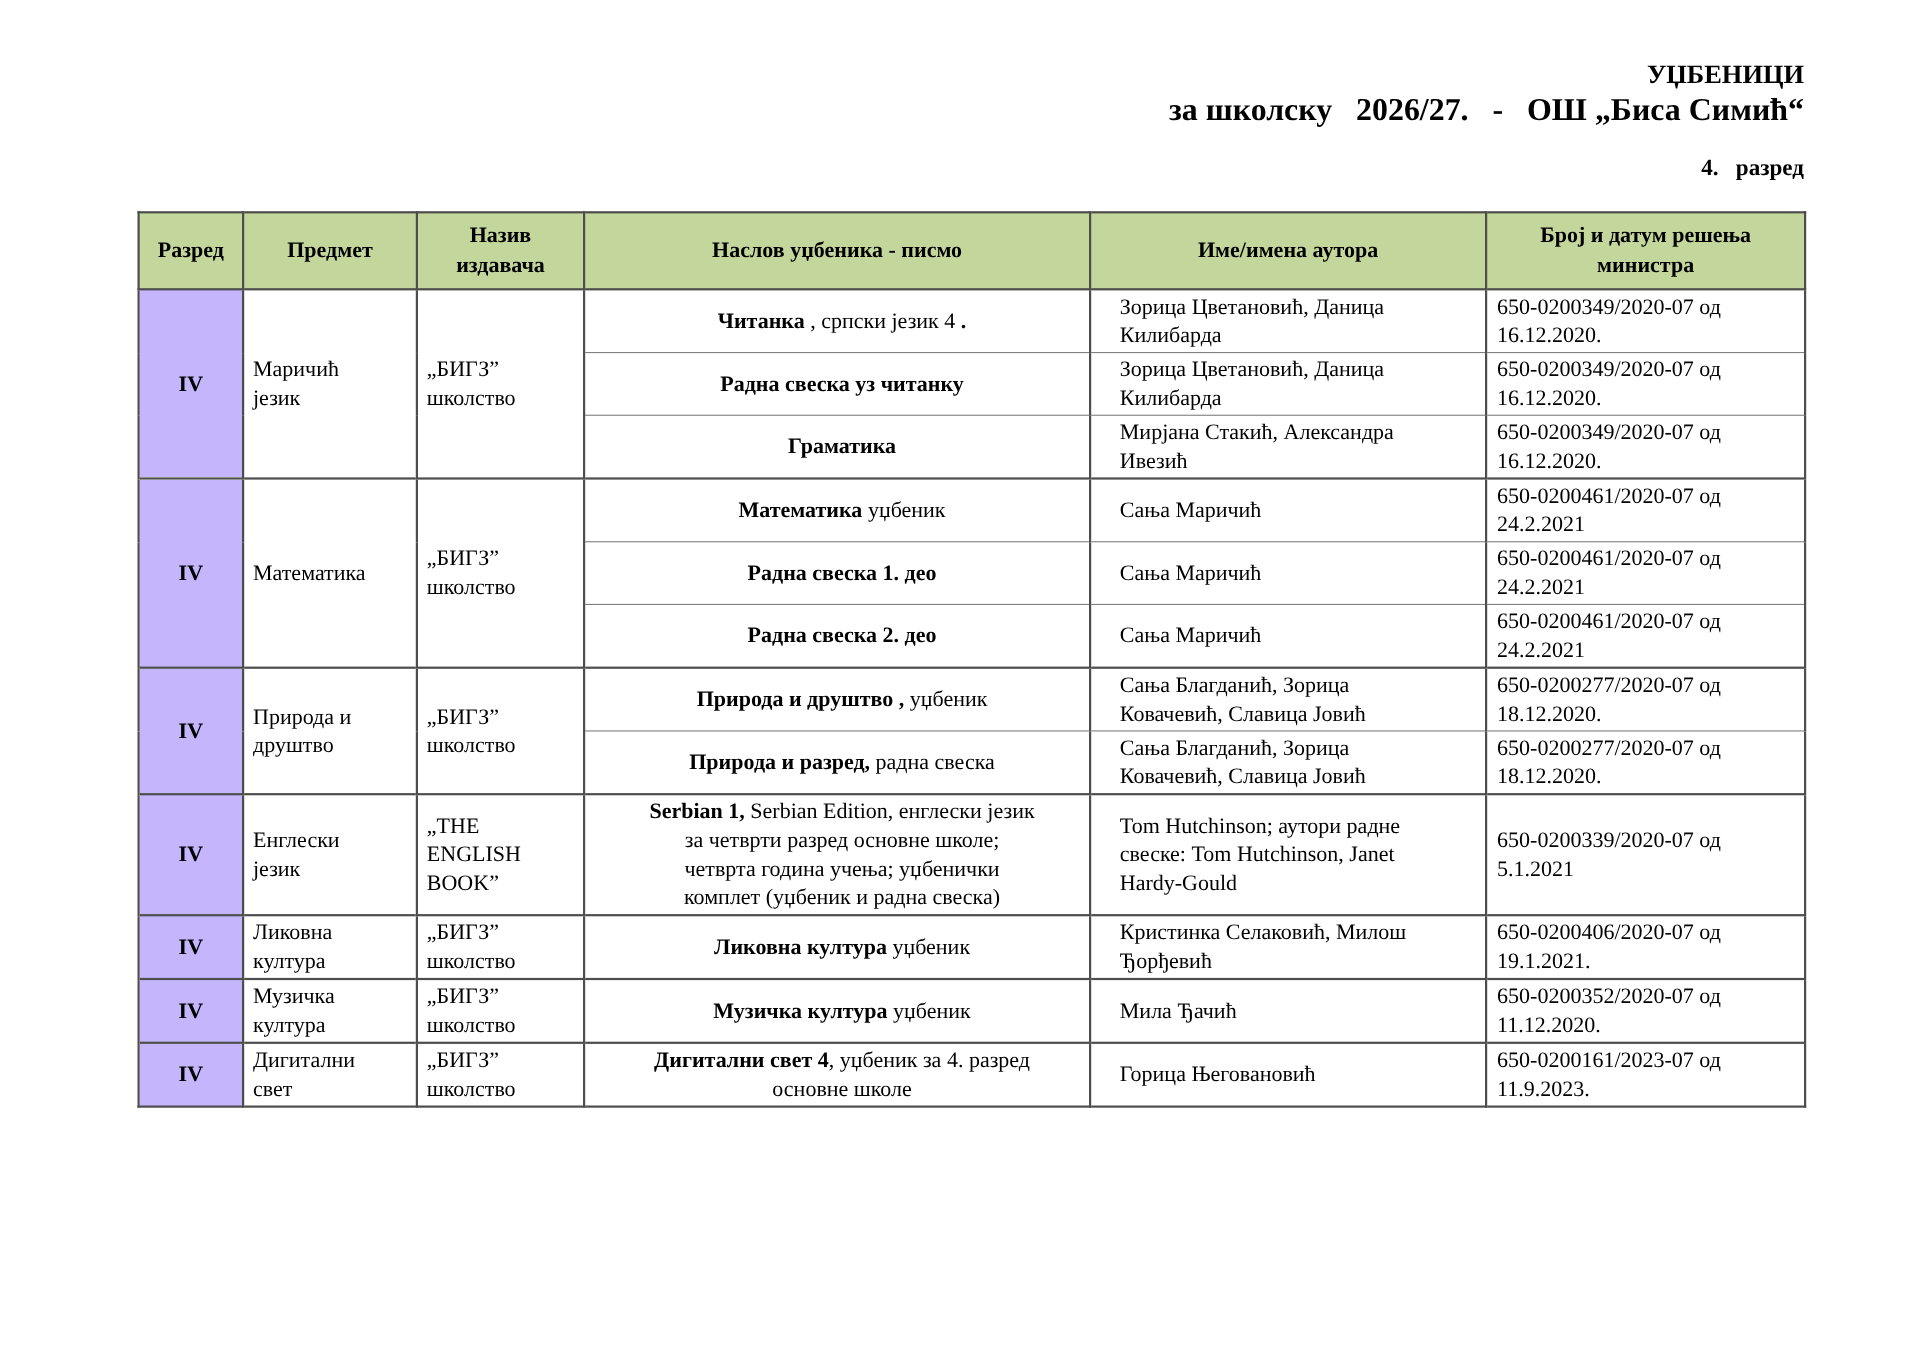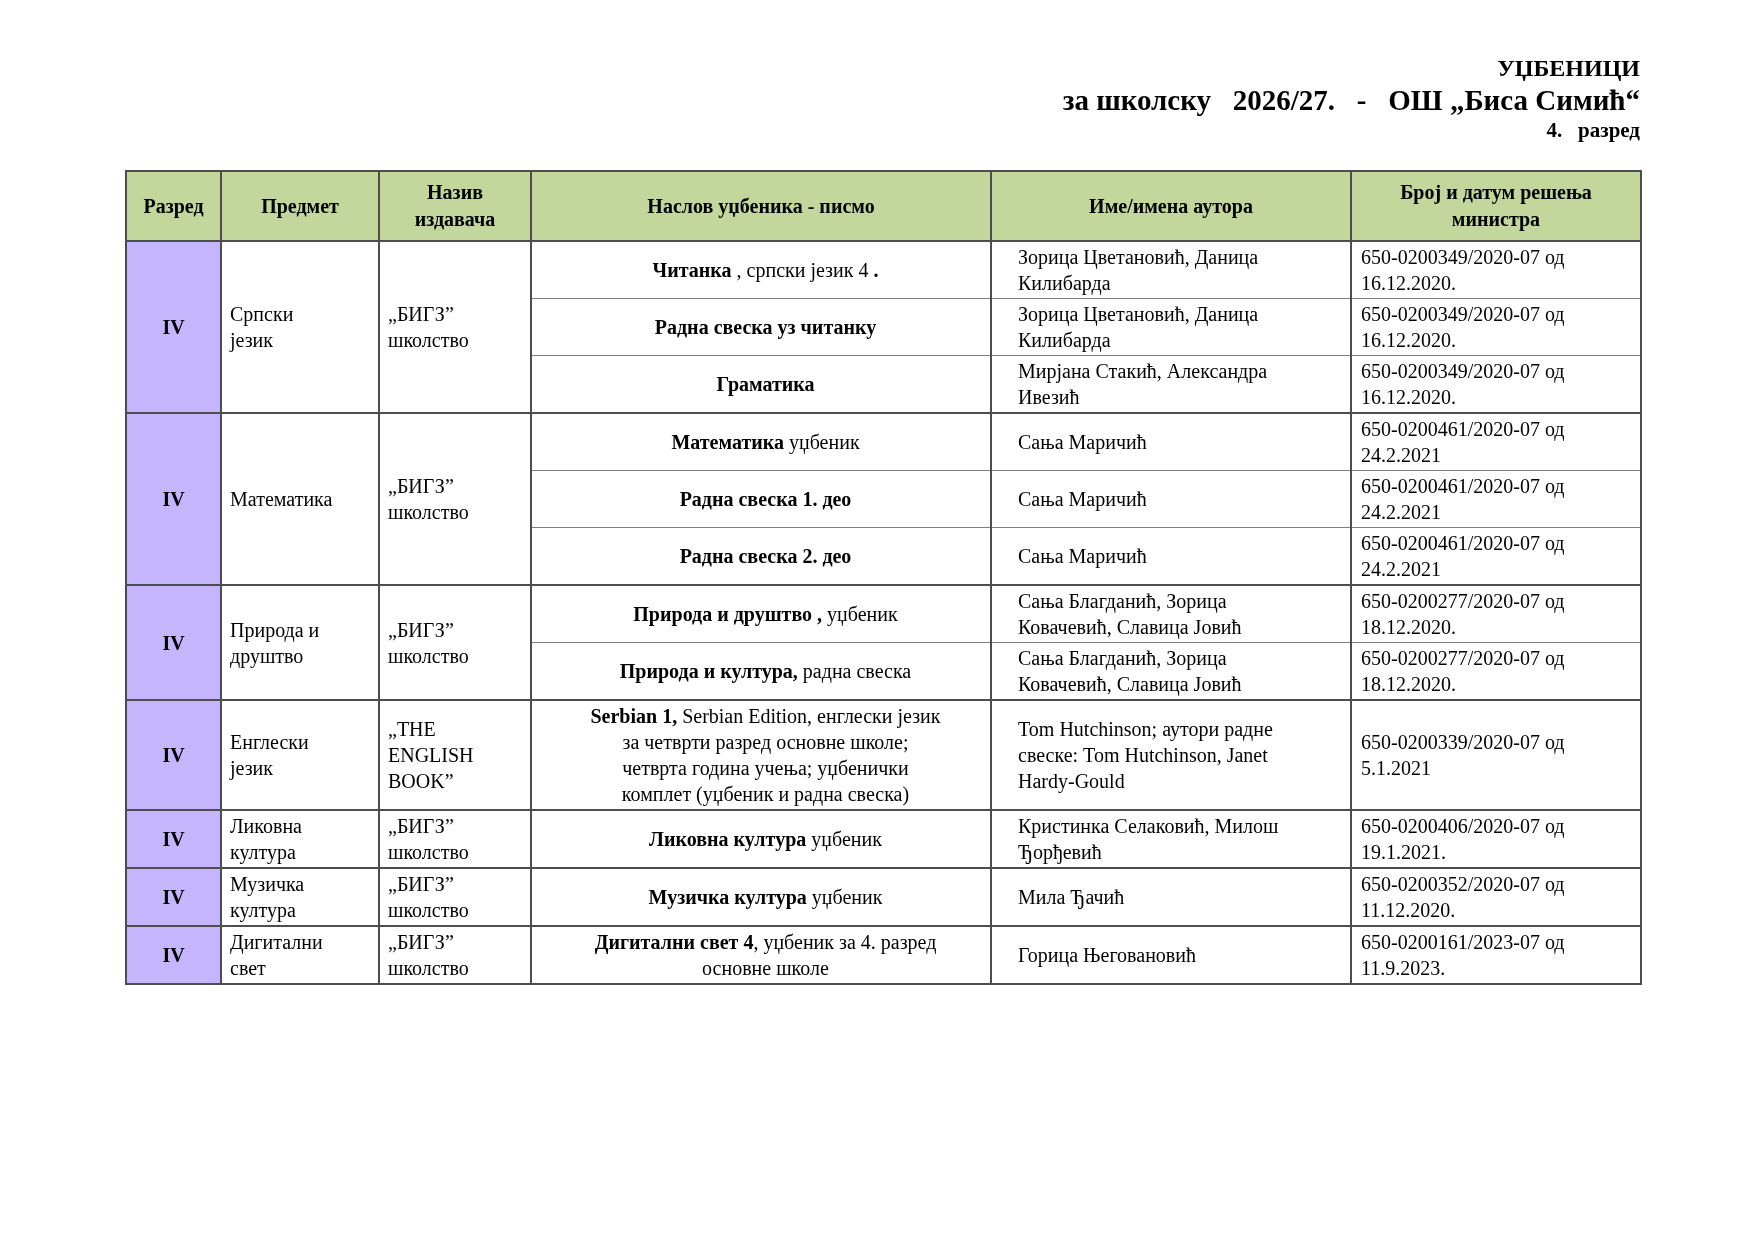--- a/index.html
+++ b/index.html
@@ -4,21 +4,21 @@
 <style>
   html,body{margin:0;padding:0;}
   body{
     width:1755px;height:1241px;background:#ffffff;color:#000;
     font-family:"Liberation Serif","DejaVu Serif",serif;
     overflow:hidden;
   }
   .heading{width:1640px;margin-top:52px;text-align:right;}
   .doc-title{font-size:24px;font-weight:bold;line-height:32px;white-space:pre-wrap;}
   .doc-subtitle{font-size:29px;font-weight:bold;line-height:32px;white-space:pre-wrap;}
-  .grade-heading{font-size:21px;font-weight:bold;line-height:28px;white-space:pre-wrap;}
+  .grade-heading{font-size:21px;font-weight:bold;line-height:28px;margin-top:22px;white-space:pre-wrap;}
 
   table.books{
     border-collapse:collapse;table-layout:fixed;
     width:1515px;margin:26px 0 12px 125px;
     font-size:20px;
   }
   col.c-grade{width:95px;}
   col.c-subject{width:158px;}
   col.c-publisher{width:152px;}
   col.c-title{width:460px;}
@@ -81,21 +81,21 @@
 издавача</th>
         <th>Наслов уџбеника - писмо</th>
         <th>Име/имена аутора</th>
         <th>Број и датум решења
 министра</th>
       </tr>
   </thead>
   <tbody id="table-body">
       <tr class="group-start">
         <td class="grade-cell" rowspan="3">IV</td>
-        <td class="subject-cell" rowspan="3">Српски
+        <td class="subject-cell" rowspan="3">Маричић
 језик</td>
         <td class="publisher-cell" rowspan="3">„БИГЗ”
 школство</td>
         <td class="title-cell"><span class="seg-b">Читанка </span><span class="seg-r">, српски језик 4 </span><span class="seg-b">.</span></td>
         <td class="authors-cell">Зорица Цветановић, Даница
 Килибарда</td>
         <td class="decision-cell">650-0200349/2020-07 од
 16.12.2020.</td>
       </tr>
       <tr>
@@ -140,21 +140,21 @@
 друштво</td>
         <td class="publisher-cell" rowspan="2">„БИГЗ”
 школство</td>
         <td class="title-cell"><span class="seg-b">Природа и друштво ,</span><span class="seg-r"> уџбеник</span></td>
         <td class="authors-cell">Сања Благданић, Зорица
 Ковачевић, Славица Јовић</td>
         <td class="decision-cell">650-0200277/2020-07 од
 18.12.2020.</td>
       </tr>
       <tr>
-        <td class="title-cell"><span class="seg-b">Природа и култура,</span><span class="seg-r"> радна свеска</span></td>
+        <td class="title-cell"><span class="seg-b">Природа и разред,</span><span class="seg-r"> радна свеска</span></td>
         <td class="authors-cell">Сања Благданић, Зорица
 Ковачевић, Славица Јовић</td>
         <td class="decision-cell">650-0200277/2020-07 од
 18.12.2020.</td>
       </tr>
       <tr class="group-start tall">
         <td class="grade-cell" rowspan="1">IV</td>
         <td class="subject-cell" rowspan="1">Енглески
 језик</td>
         <td class="publisher-cell" rowspan="1">„THE

